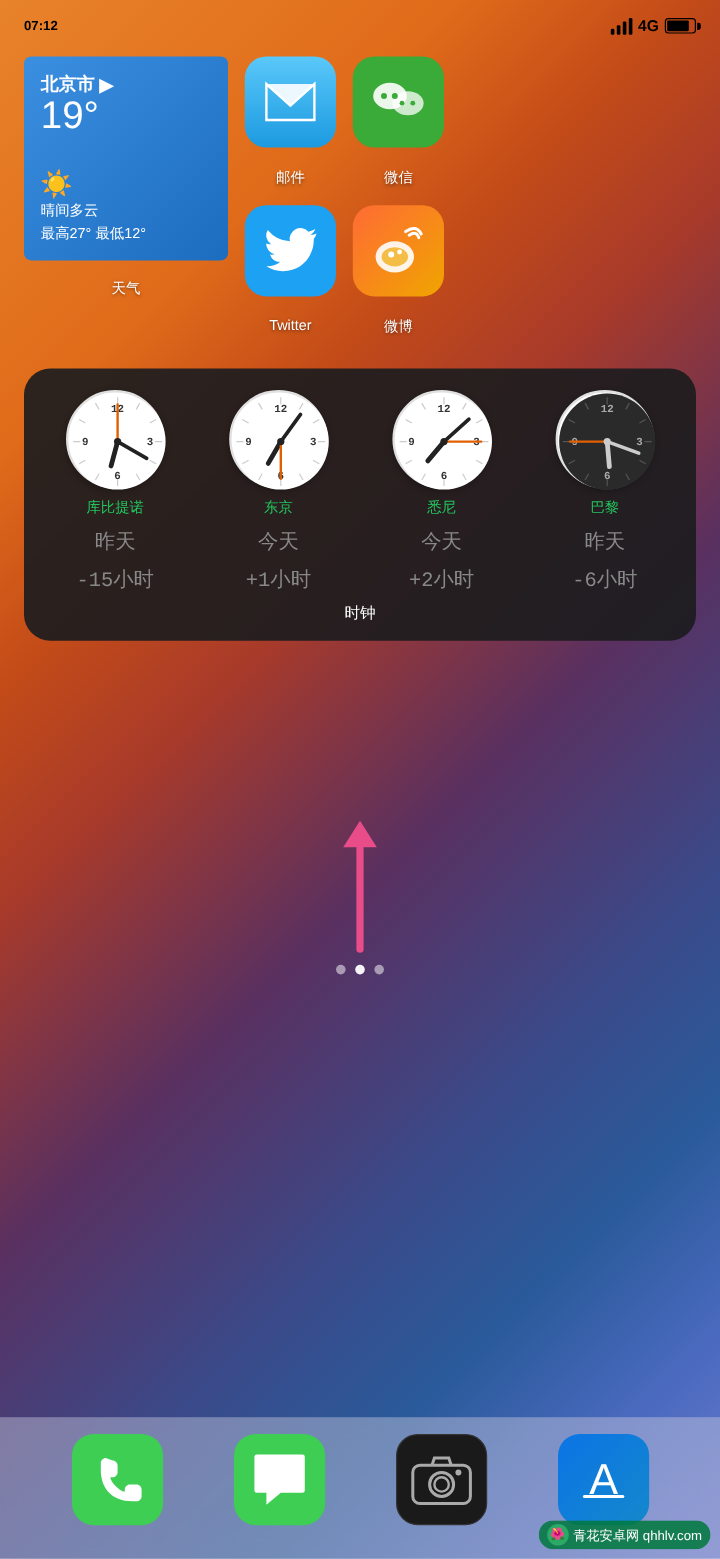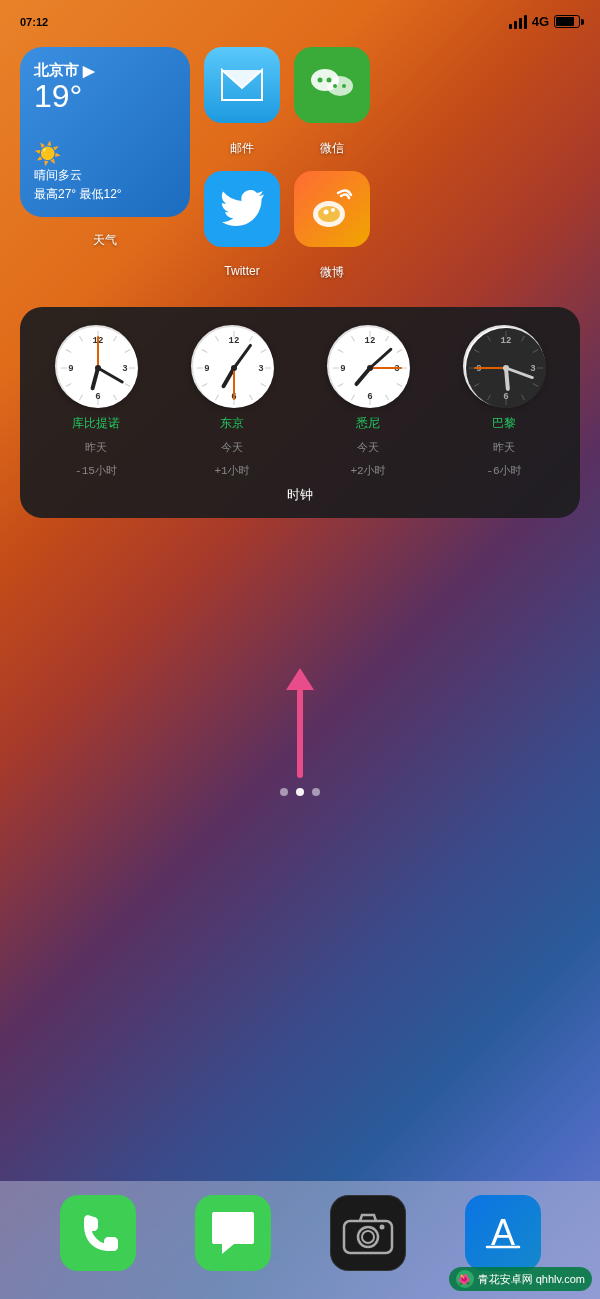--- a/index.html
+++ b/index.html
@@ -84,21 +84,21 @@
     .row1 {
       display: flex;
       gap: 14px;
       align-items: flex-start;
       margin-bottom: 16px;
     }
     .weather-widget {
       width: 170px;
       height: 170px;
       background: linear-gradient(135deg, #3b8fe0, #1c6cbf);
-      border-radius: 22px;
+      border-radius: 6px;
       padding: 14px;
       color: #fff;
       display: flex;
       flex-direction: column;
       justify-content: space-between;
     }
     .weather-city-row {
       display: flex;
       align-items: center;
       gap: 4px;
@@ -185,21 +185,21 @@
       border: 2px solid #e0e0e0;
       position: relative;
       box-shadow: 0 2px 6px rgba(0,0,0,0.3);
     }
     .clock-city {
       font-size: 12px;
       color: #22c55e;
       text-align: center;
     }
     .clock-sub {
-      font-size: 11px;
+      font-size: 17px;
       color: #888;
       text-align: center;
     }
     .clock-label-row {
       text-align: center;
       color: #fff;
       font-size: 13px;
       margin-top: 8px;
     }
     

